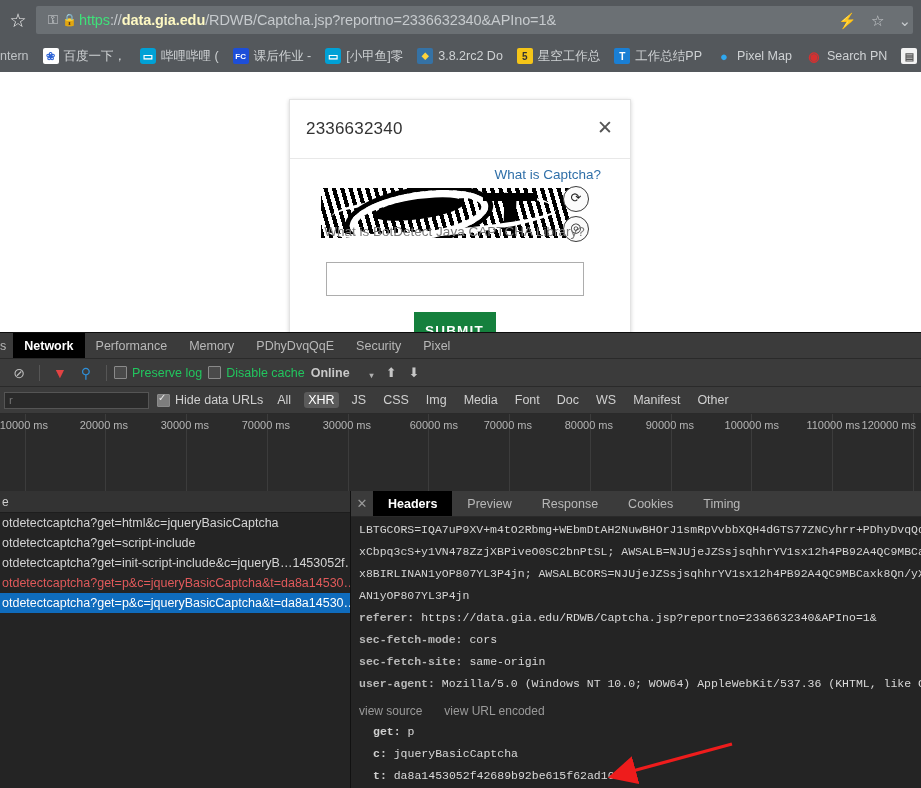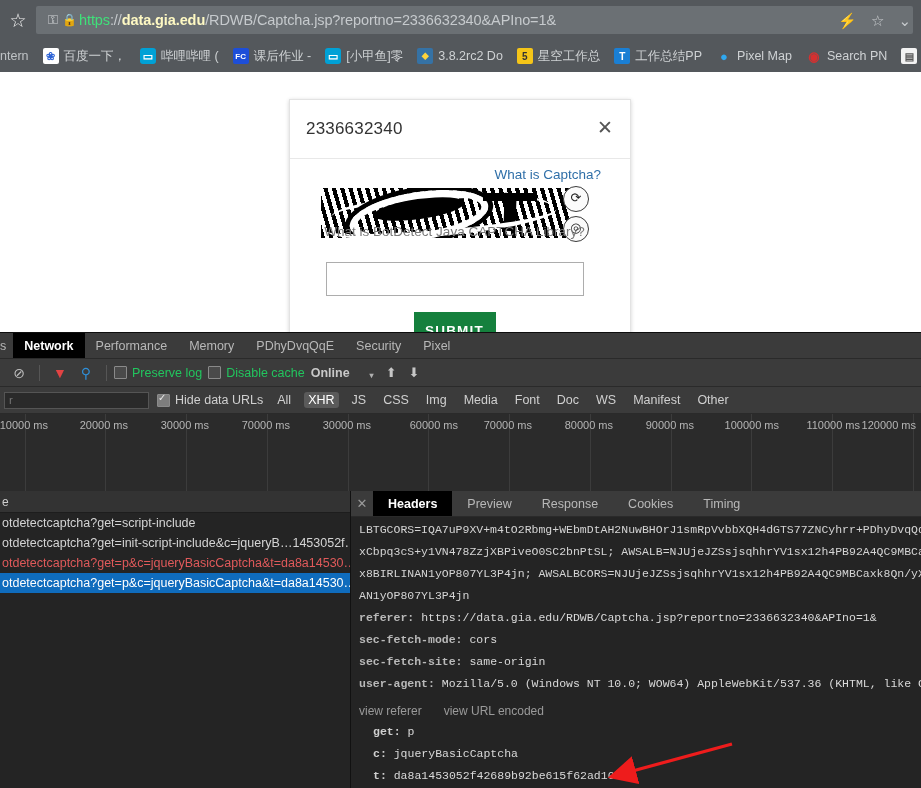--- a/index.html
+++ b/index.html
@@ -806,20 +806,21 @@
         <div class="tick-label" style="left:921px">120000 ms</div>
       </div>
     </div>
 
     <div class="dt-split">
 
       <div class="req-pane">
         <div class="req-head">
           <span>e</span>
         </div>
+        <div class="req-row">otdetectcaptcha?get=html&amp;c=jqueryBasicCaptcha</div>
         <div class="req-row">otdetectcaptcha?get=script-include</div>
         <div class="req-row">otdetectcaptcha?get=init-script-include&amp;c=jqueryB…1453052f…</div>
         <div class="req-row err">otdetectcaptcha?get=p&amp;c=jqueryBasicCaptcha&amp;t=da8a14530…</div>
         <div class="req-row sel">otdetectcaptcha?get=p&amp;c=jqueryBasicCaptcha&amp;t=da8a14530…</div>
       </div>
 
       <div class="detail-pane">
         <div class="detail-tabs">
           <div class="dtab-close">✕</div>
           <div class="dtab active">Headers</div>
@@ -846,21 +847,21 @@
           <div class="hdr-line">
             <span class="hdr-key">sec-fetch-site:</span>
             <span class="hdr-val">same-origin</span>
           </div>
           <div class="hdr-line">
             <span class="hdr-key">user-agent:</span>
             <span class="hdr-val">Mozilla/5.0 (Windows NT 10.0; WOW64) AppleWebKit/537.36 (KHTML, like Gec</span>
           </div>
 
           <div class="qsp-head">
-            <span class="qsp-link">view referer</span>
+            <span class="qsp-link">view source</span>
             <span class="qsp-link">view URL encoded</span>
           </div>
 
           <div class="qsp-row">
             <span class="qsp-k">get:</span>
             <span class="qsp-v">p</span>
           </div>
           <div class="qsp-row">
             <span class="qsp-k">c:</span>
             <span class="qsp-v">jqueryBasicCaptcha</span>

